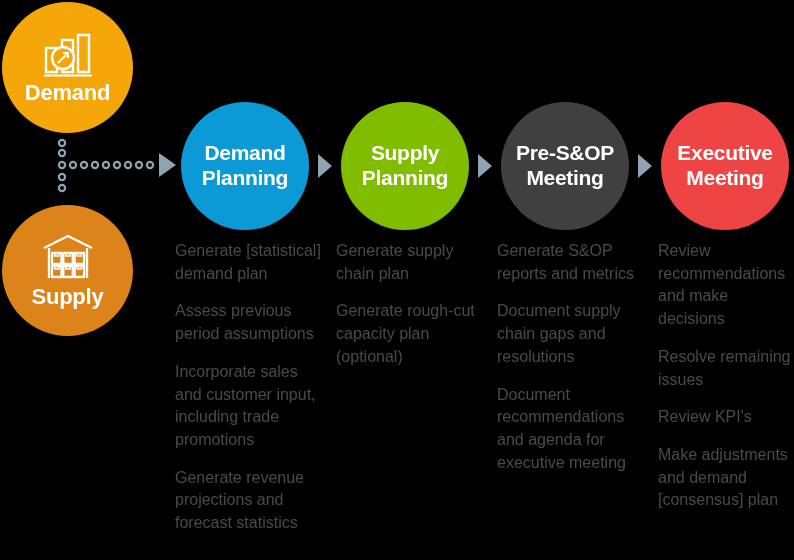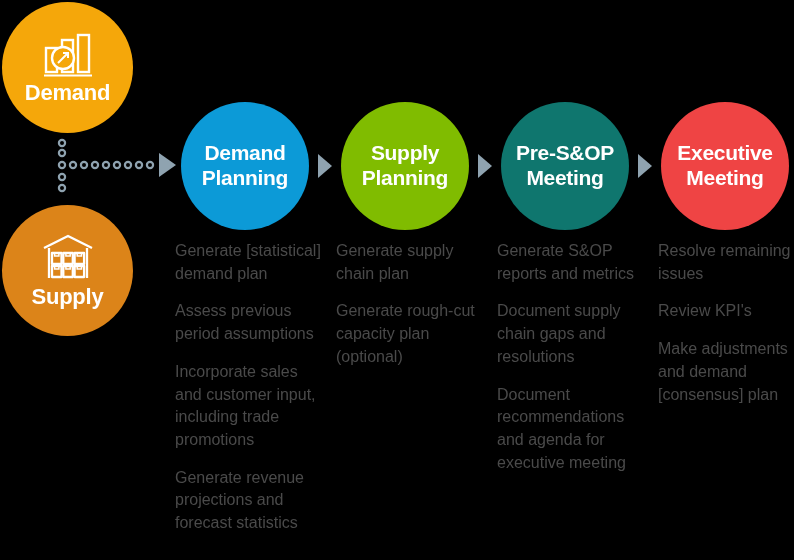--- a/index.html
+++ b/index.html
@@ -54,21 +54,21 @@
   .proc-circle .pc-label{
     color:#ffffff;
     font-size:21px;
     font-weight:bold;
     line-height:1.18;
     letter-spacing:-0.3px;
     padding:0 6px;
   }
   #proc-0{left:181px;background:#0C9AD7;}
   #proc-1{left:341px;background:#80BC00;}
-  #proc-2{left:501px;background:#0f766e;}
+  #proc-2{left:501px;background:#404040;}
   #proc-3{left:661px;background:#ef4444;}
 
   
   .proc-arrow{
     position:absolute;
     top:154px;
     width:0;height:0;
     border-top:12px solid transparent;
     border-bottom:12px solid transparent;
     border-left:14px solid #8FA3B0;
@@ -206,18 +206,19 @@
     <div class="bullet">Generate rough-cut capacity plan (optional)</div>
   </div>
 
   <div class="col" id="col-2">
     <div class="bullet">Generate S&amp;OP reports and metrics</div>
     <div class="bullet">Document supply chain gaps and resolutions</div>
     <div class="bullet">Document recommendations and agenda for executive meeting</div>
   </div>
 
   <div class="col" id="col-3">
+    <div class="bullet">Review recommendations and make decisions</div>
     <div class="bullet">Resolve remaining issues</div>
     <div class="bullet">Review KPI's</div>
     <div class="bullet">Make adjustments and demand [consensus] plan</div>
   </div>
 
 </div>
 
 </body></html>

